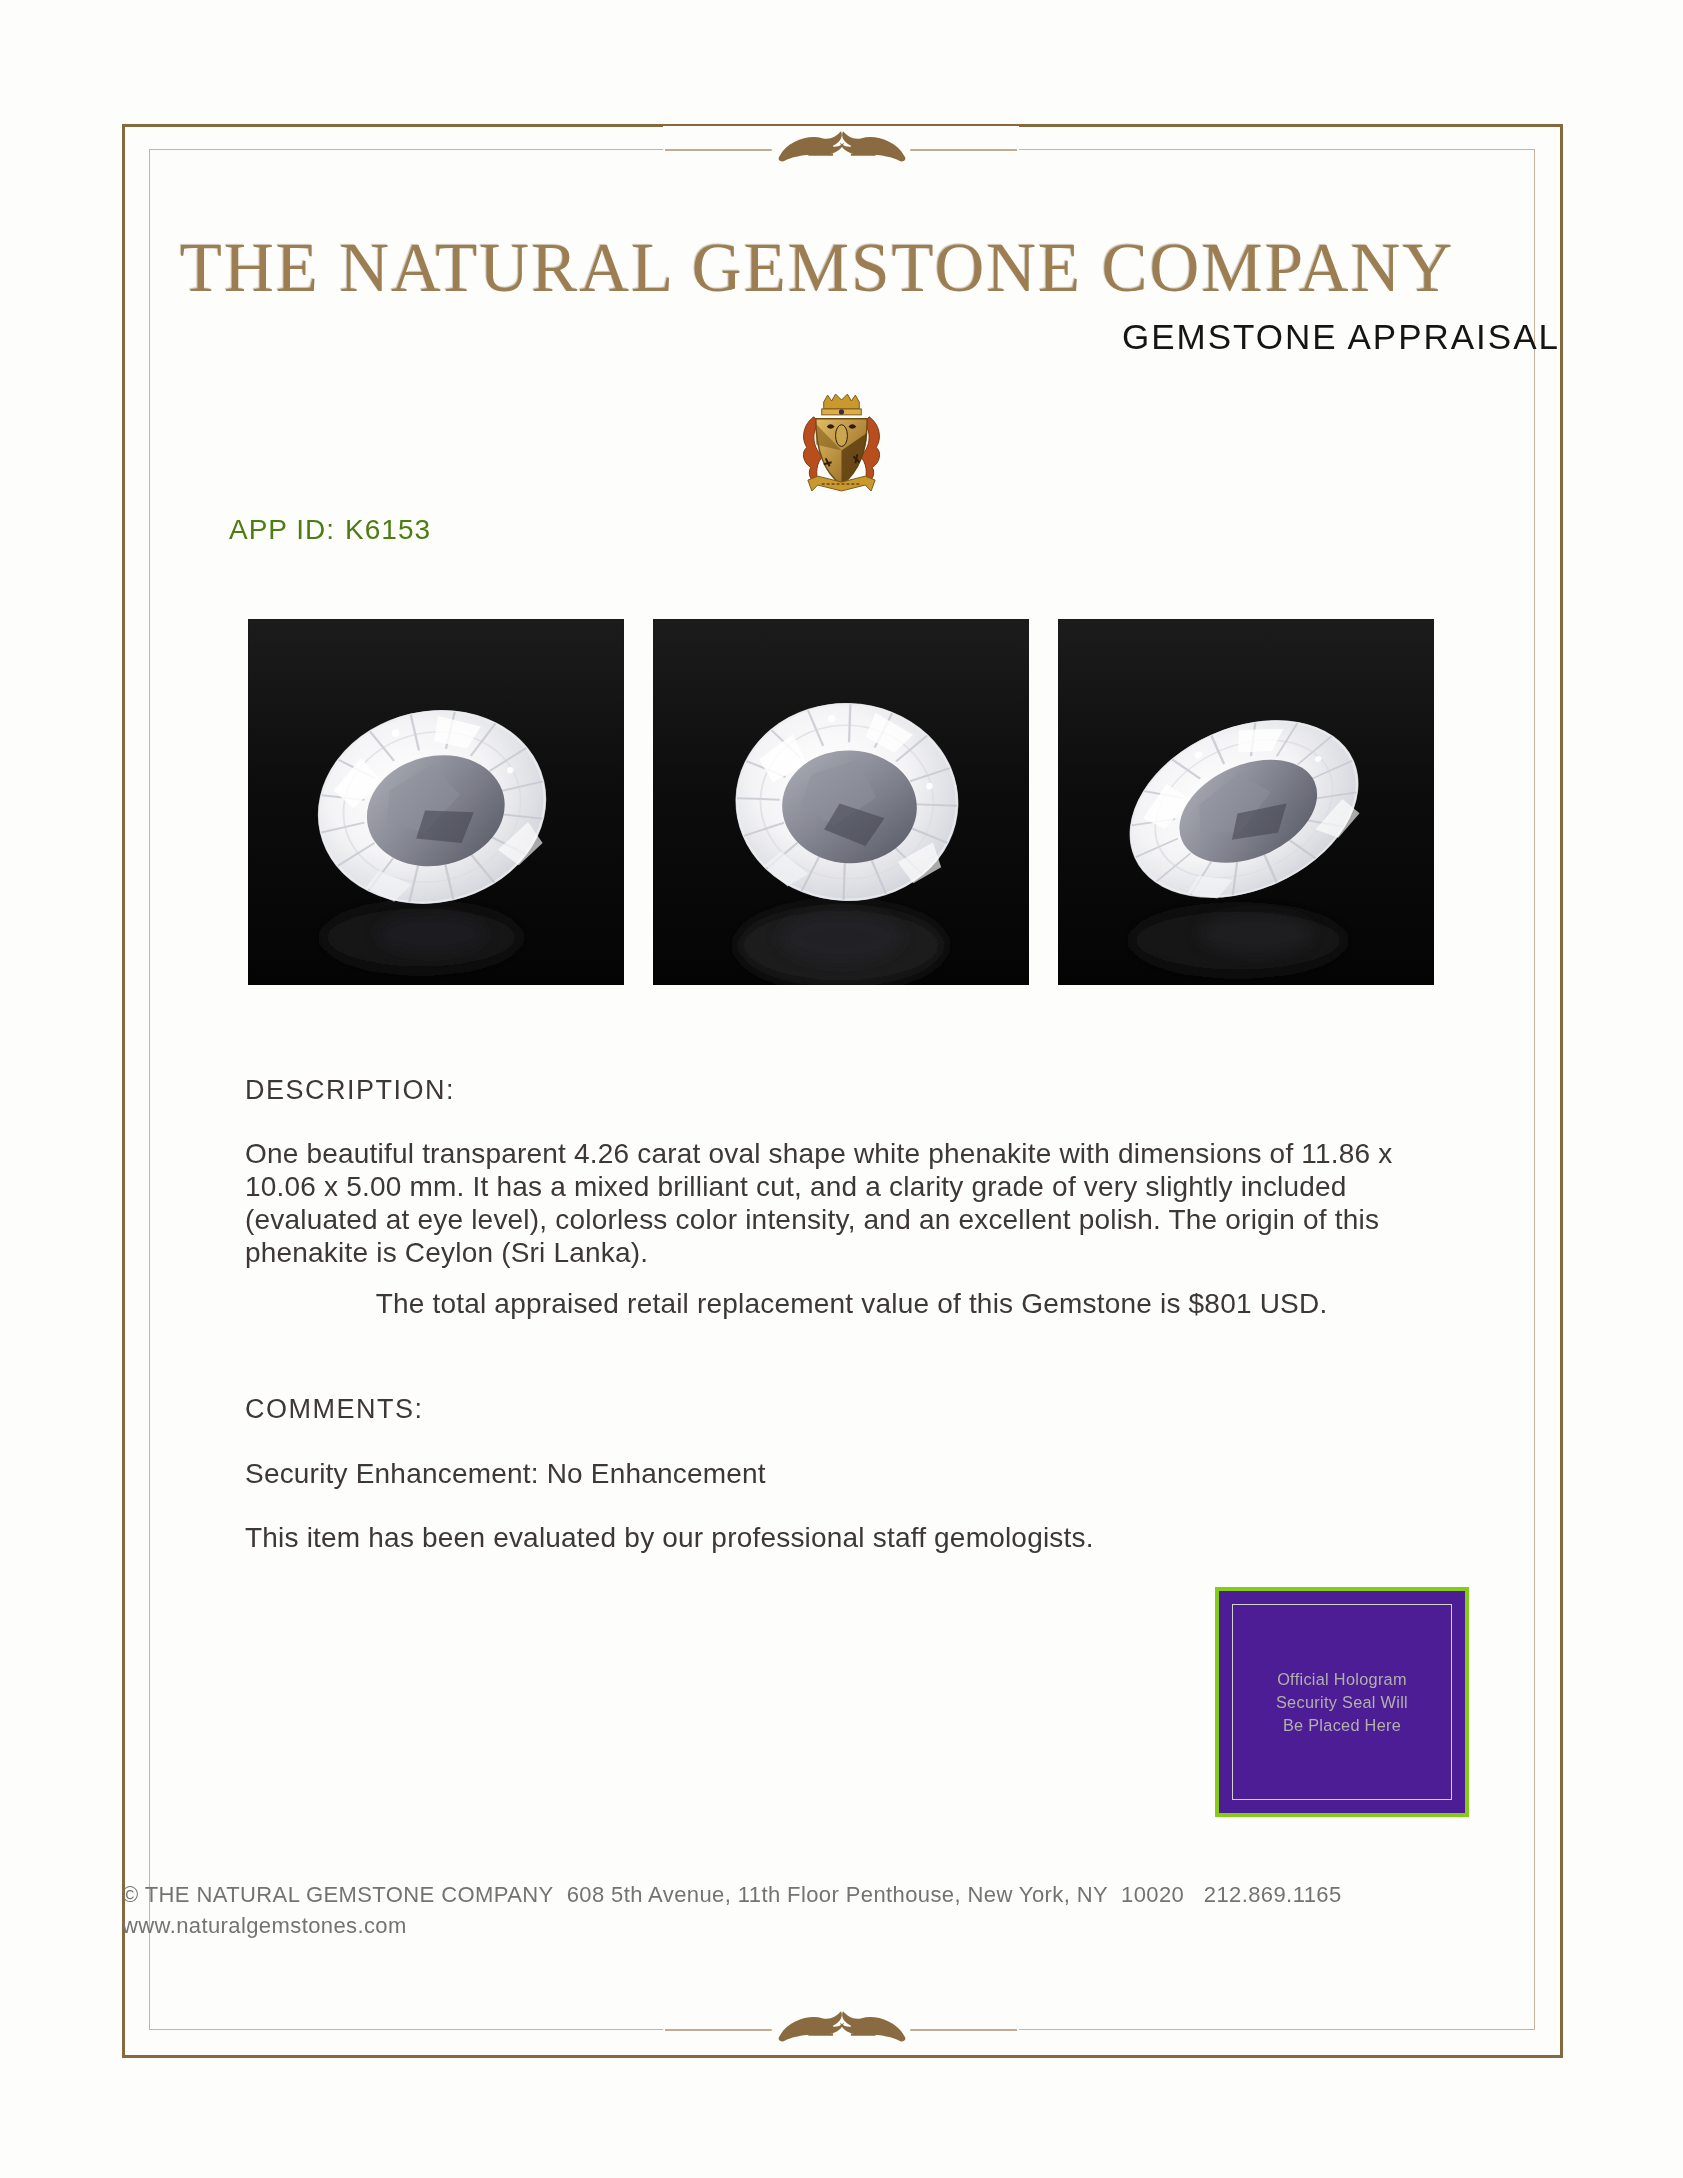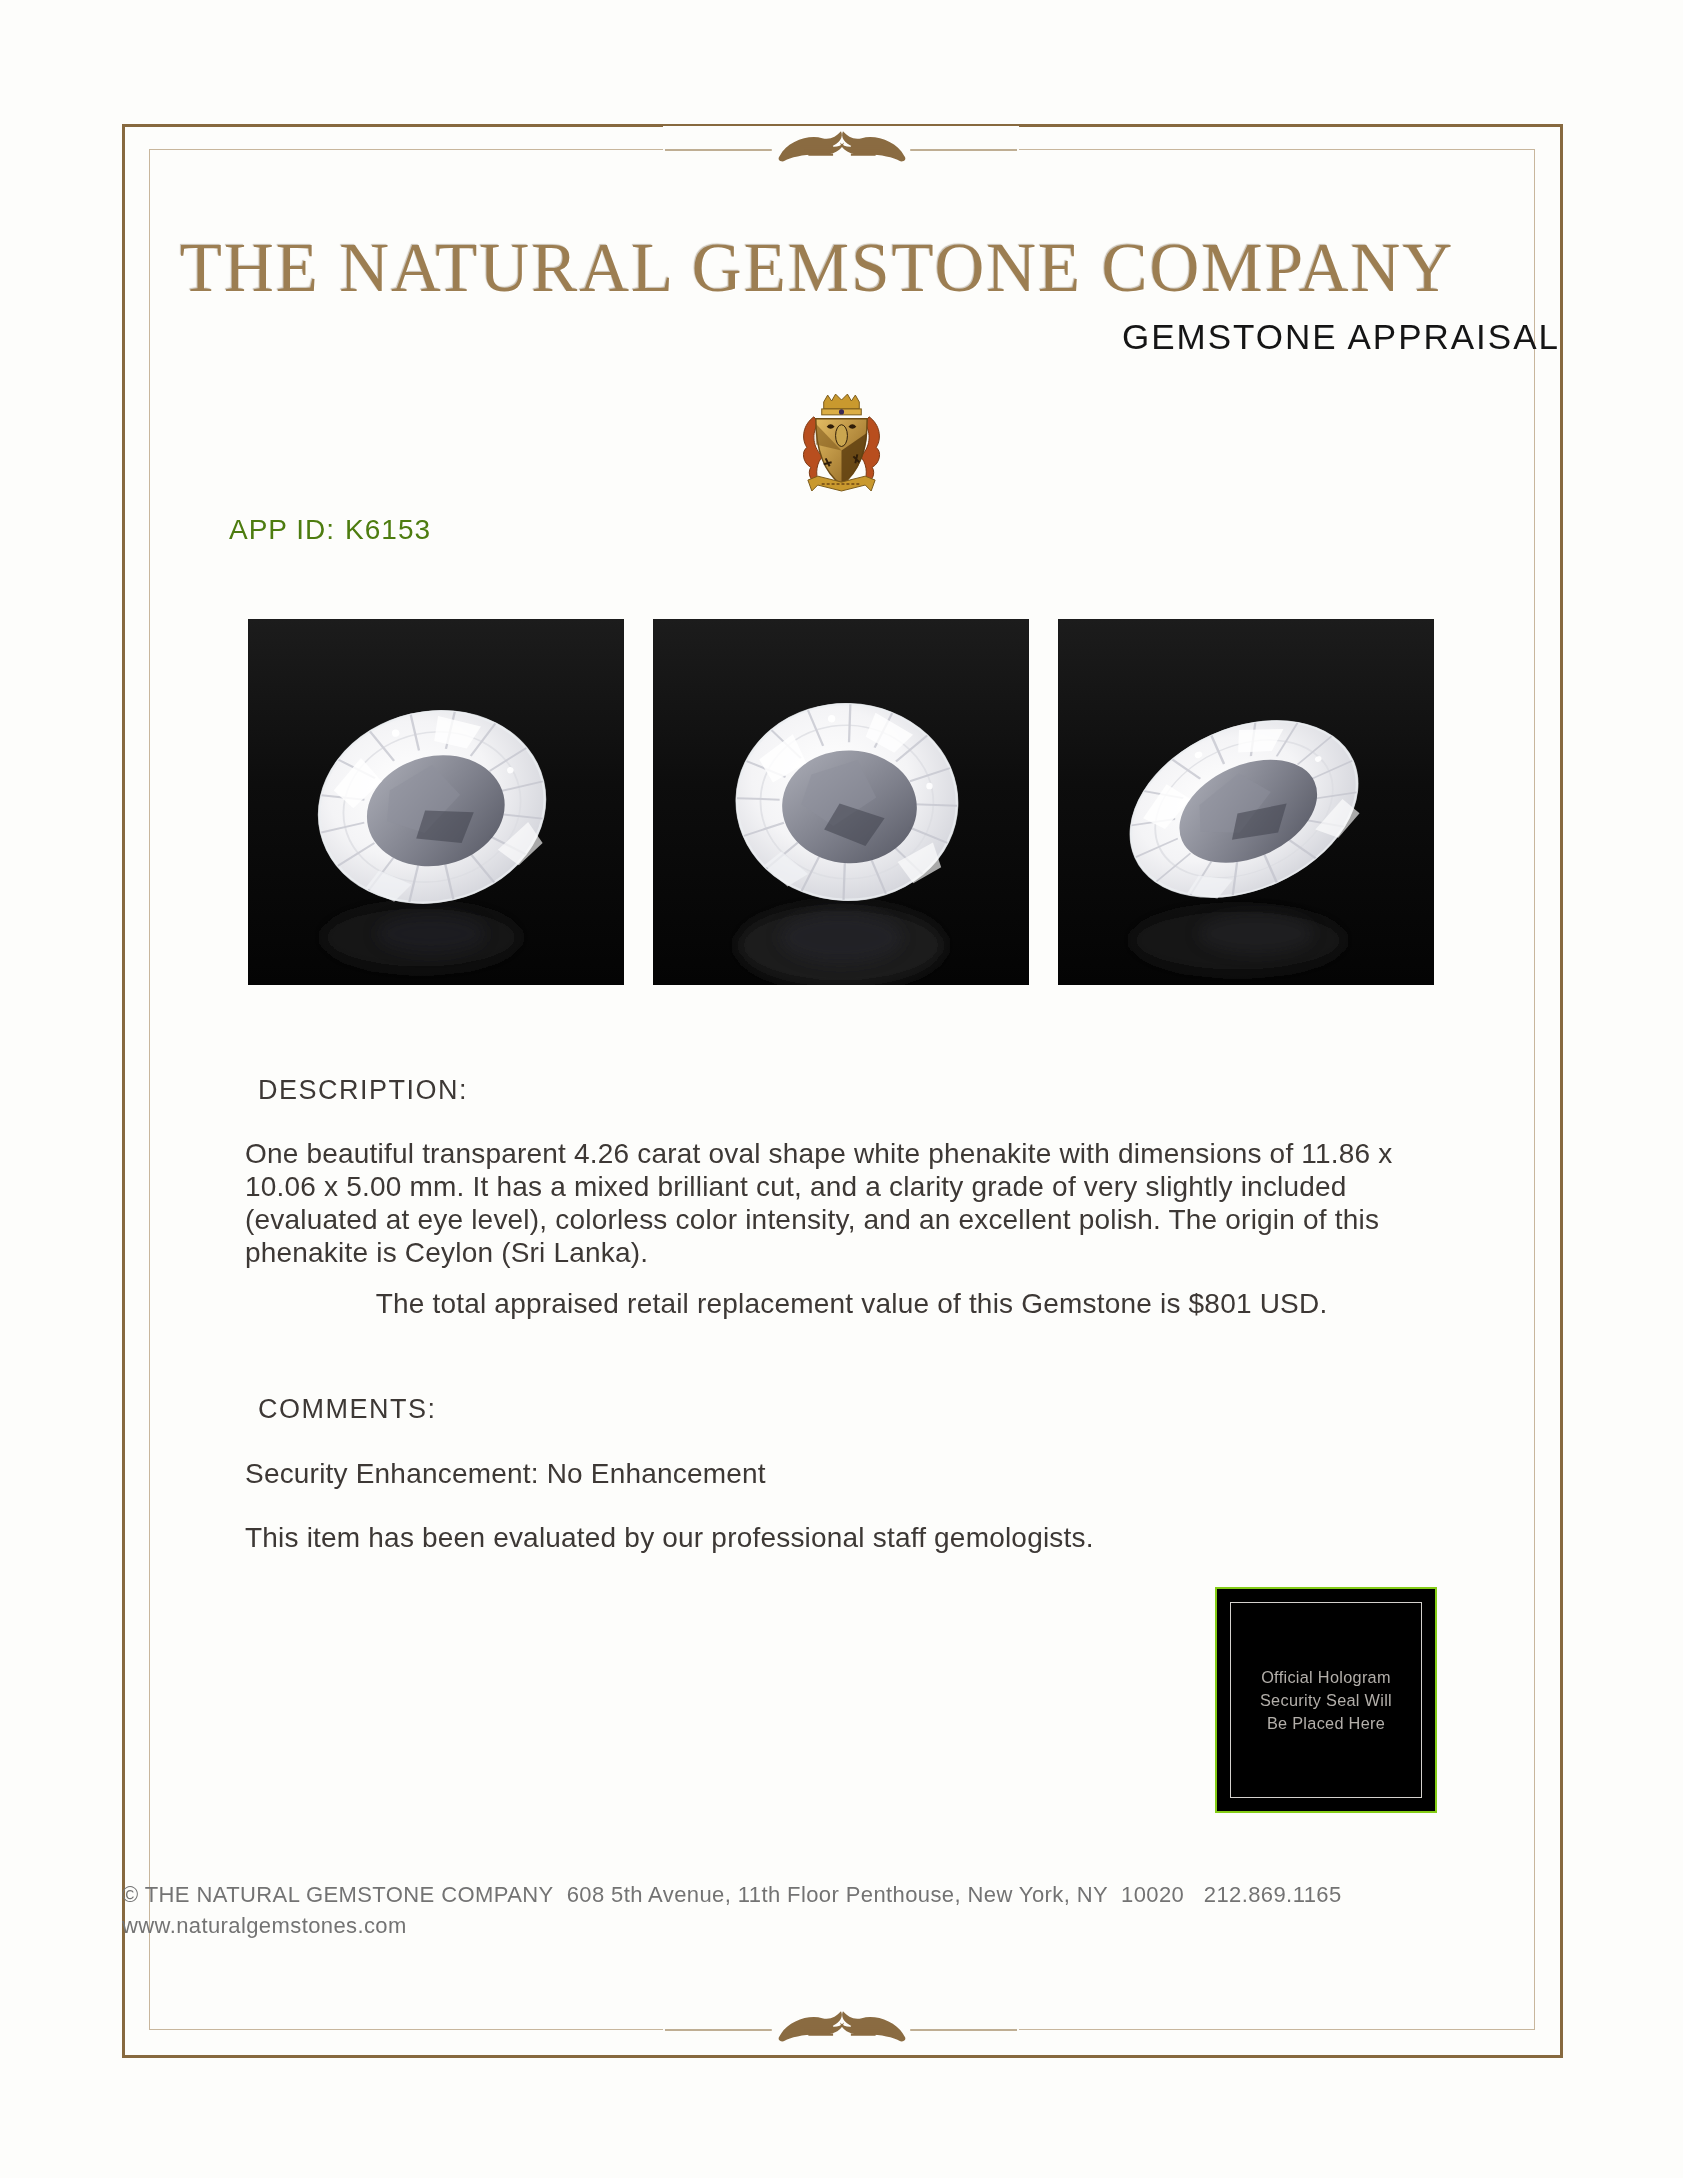--- a/index.html
+++ b/index.html
@@ -60,36 +60,36 @@
     display:flex;gap:29px;
   }
   .photo{
     width:376px;height:366px;background:#0b0b0b;
     box-shadow:inset 0 0 50px rgba(0,0,0,.9);
   }
   .photo svg{display:block;}
 
   
   .sec-heading{
-    font-size:27px;letter-spacing:1.5px;color:#3d3835;margin-left:13px;
+    font-size:27px;letter-spacing:1.5px;color:#3d3835;
   }
   .body-text{
     font-size:28px;line-height:33px;letter-spacing:0.2px;color:#3d3835;
   }
   .desc-heading{left:245px;top:1075px;}
   .desc-p1{left:245px;top:1137px;width:1213px;}
   .desc-p2{left:245px;top:1287px;width:1213px;text-align:center;}
   .comments-heading{left:245px;top:1394px;}
   .comments-l1{left:245px;top:1457px;width:1213px;}
   .comments-l2{left:245px;top:1521px;width:1213px;}
 
   
   .seal-box{
     left:1215px;top:1587px;width:218px;height:222px;
-    border:2px solid #84cc16;background:#000000;
+    border:4px solid #84cc16;background:#4c1d95;padding-left:28px;
   }
   .seal-inner{
     position:absolute;left:13px;top:13px;right:13px;bottom:13px;
     border:1px solid #d4d1cd;
     display:flex;flex-direction:column;align-items:center;justify-content:center;
   }
   .seal-line{
     font-size:16.3px;line-height:23px;color:#b3afaa;text-align:center;letter-spacing:0.3px;
   }
 

